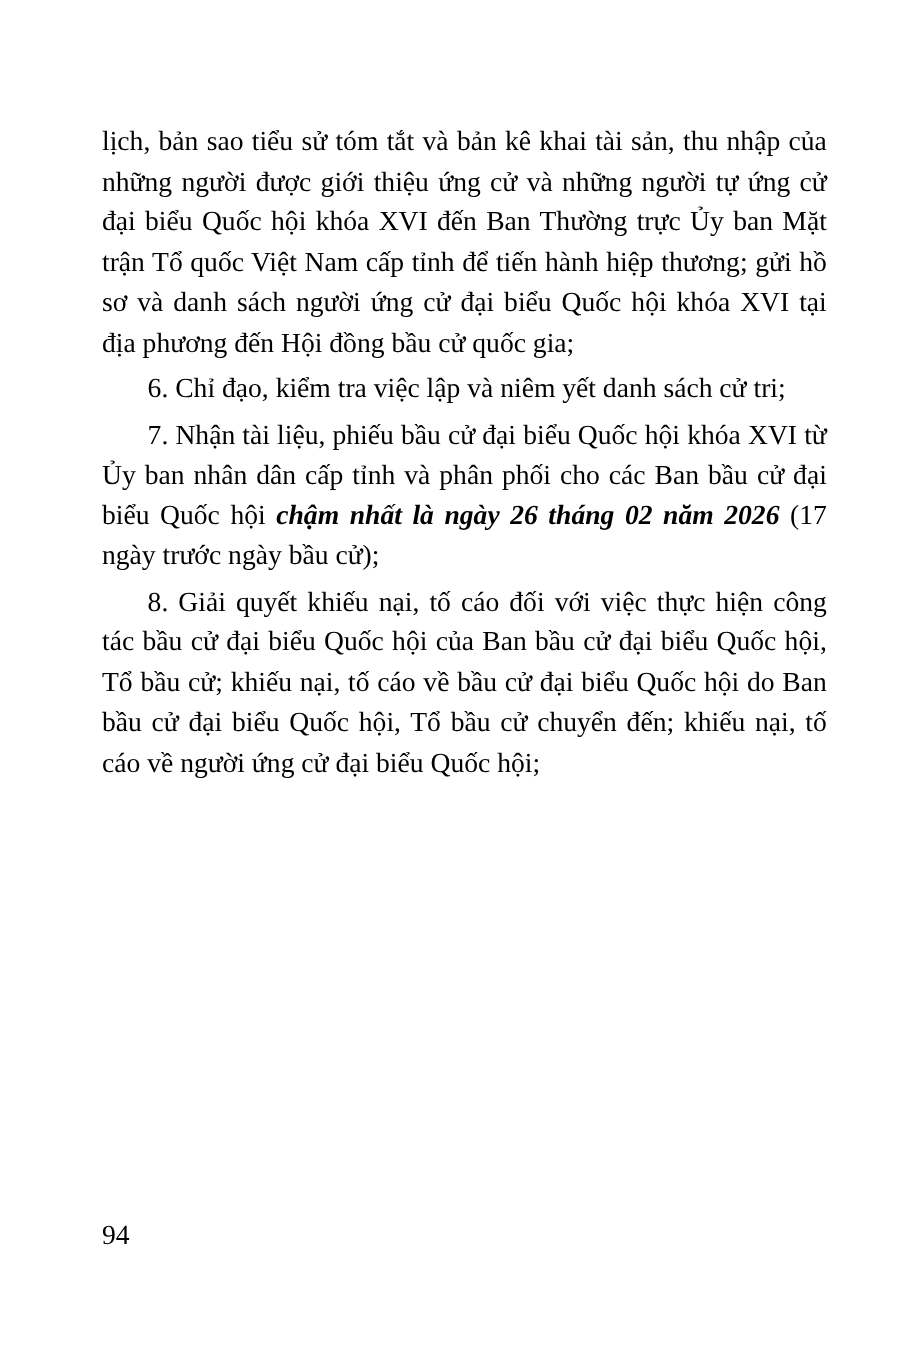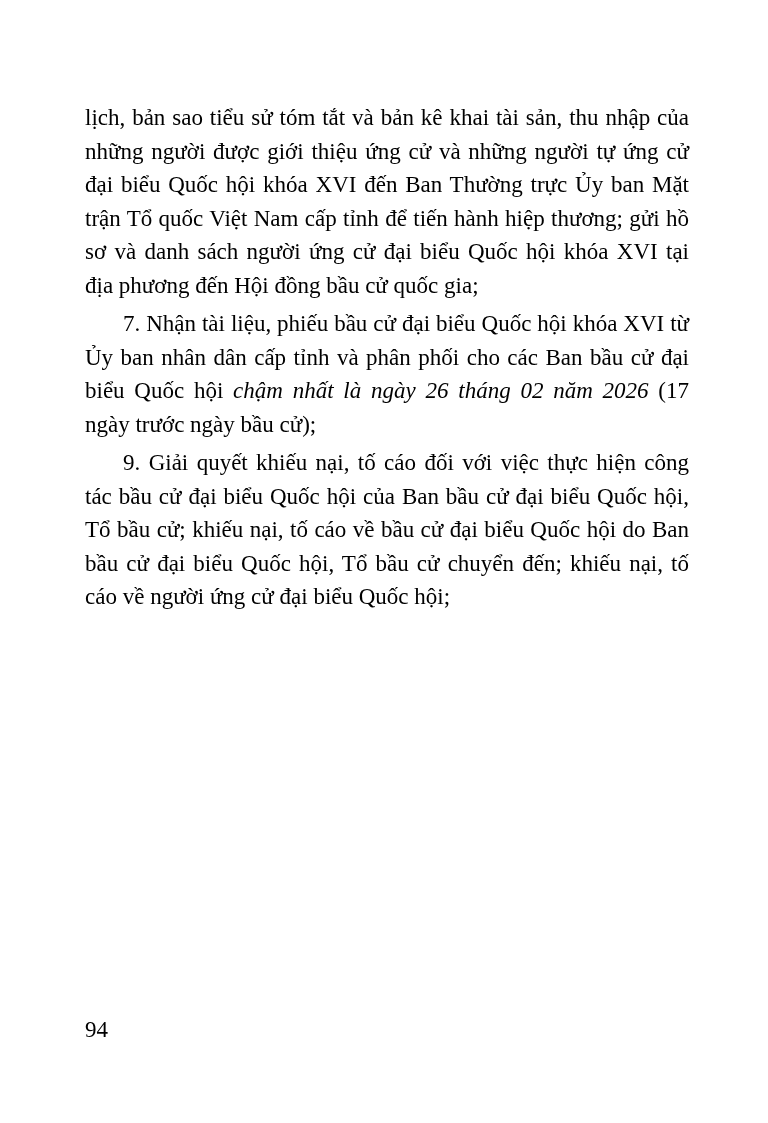--- a/index.html
+++ b/index.html
@@ -22,34 +22,35 @@
   }
   .para {
     font-size: 23px;
     line-height: 33.5px;
     text-align: justify;
     text-indent: 38px;
     margin: 0 0 5px 0;
   }
   .para.continuation { text-indent: 0; }
   .deadline {
-    font-weight: normal;
+    font-weight: bold;
     font-style: italic;
   }
   .page-number {
     position: absolute;
     left: 85px; top: 1013px;
     font-size: 23px;
     line-height: 33px;
     text-align: center;
   }
 </style>
 </head>
 <body>
 
 <div class="page">
   <div class="text-block">
     <p class="para continuation">lịch, bản sao tiểu sử tóm tắt và bản kê khai tài sản, thu nhập của những người được giới thiệu ứng cử và những người tự ứng cử đại biểu Quốc hội khóa XVI đến Ban Thường trực Ủy ban Mặt trận Tổ quốc Việt Nam cấp tỉnh để tiến hành hiệp thương; gửi hồ sơ và danh sách người ứng cử đại biểu Quốc hội khóa XVI tại địa phương đến Hội đồng bầu cử quốc gia;</p>
+    <p class="para">6. Chỉ đạo, kiểm tra việc lập và niêm yết danh sách cử tri;</p>
     <p class="para"><span>7. Nhận tài liệu, phiếu bầu cử đại biểu Quốc hội khóa XVI từ Ủy ban nhân dân cấp tỉnh và phân phối cho các Ban bầu cử đại biểu Quốc hội </span><strong class="deadline">chậm nhất là ngày 26 tháng 02 năm 2026</strong><span> (17 ngày trước ngày bầu cử);</span></p>
-    <p class="para">9. Giải quyết khiếu nại, tố cáo đối với việc thực hiện công tác bầu cử đại biểu Quốc hội của Ban bầu cử đại biểu Quốc hội, Tổ bầu cử; khiếu nại, tố cáo về bầu cử đại biểu Quốc hội do Ban bầu cử đại biểu Quốc hội, Tổ bầu cử chuyển đến; khiếu nại, tố cáo về người ứng cử đại biểu Quốc hội;</p>
+    <p class="para">8. Giải quyết khiếu nại, tố cáo đối với việc thực hiện công tác bầu cử đại biểu Quốc hội của Ban bầu cử đại biểu Quốc hội, Tổ bầu cử; khiếu nại, tố cáo về bầu cử đại biểu Quốc hội do Ban bầu cử đại biểu Quốc hội, Tổ bầu cử chuyển đến; khiếu nại, tố cáo về người ứng cử đại biểu Quốc hội;</p>
   </div>
   <div class="page-number">94</div>
 </div>
 
 </body></html>

